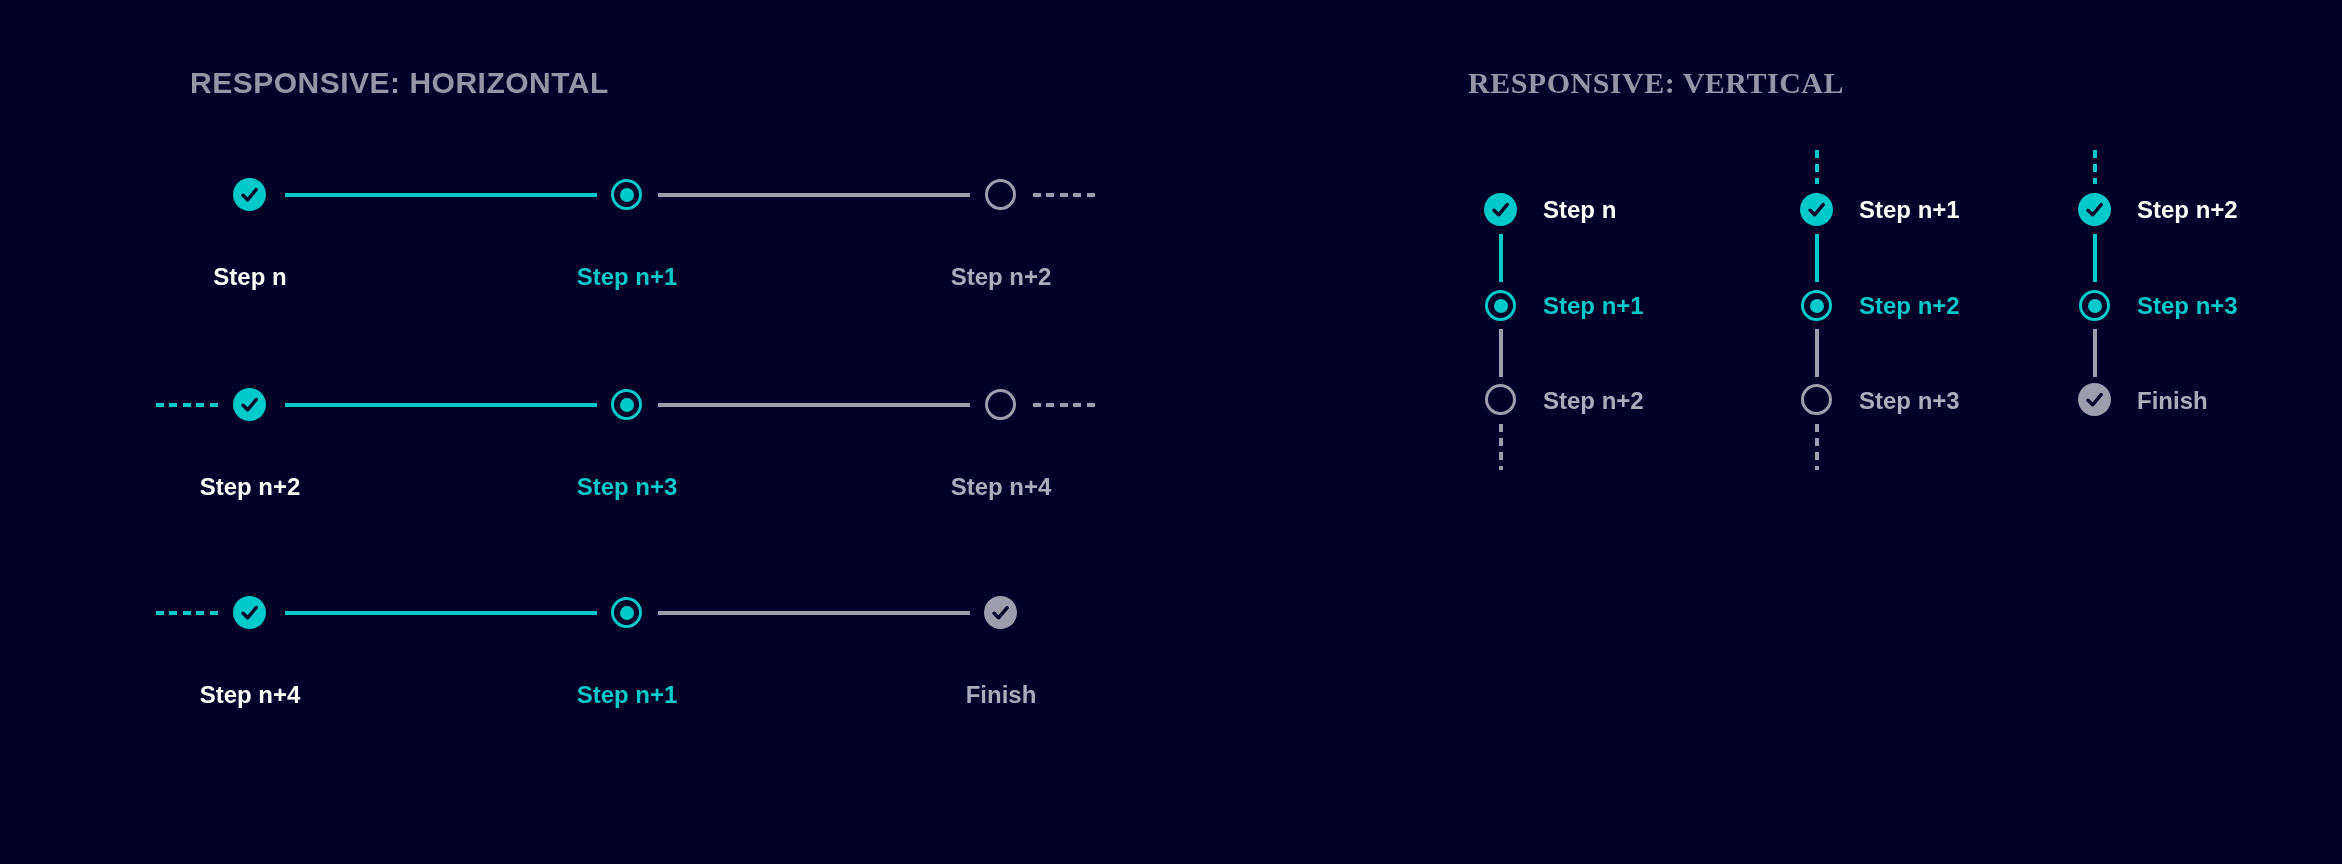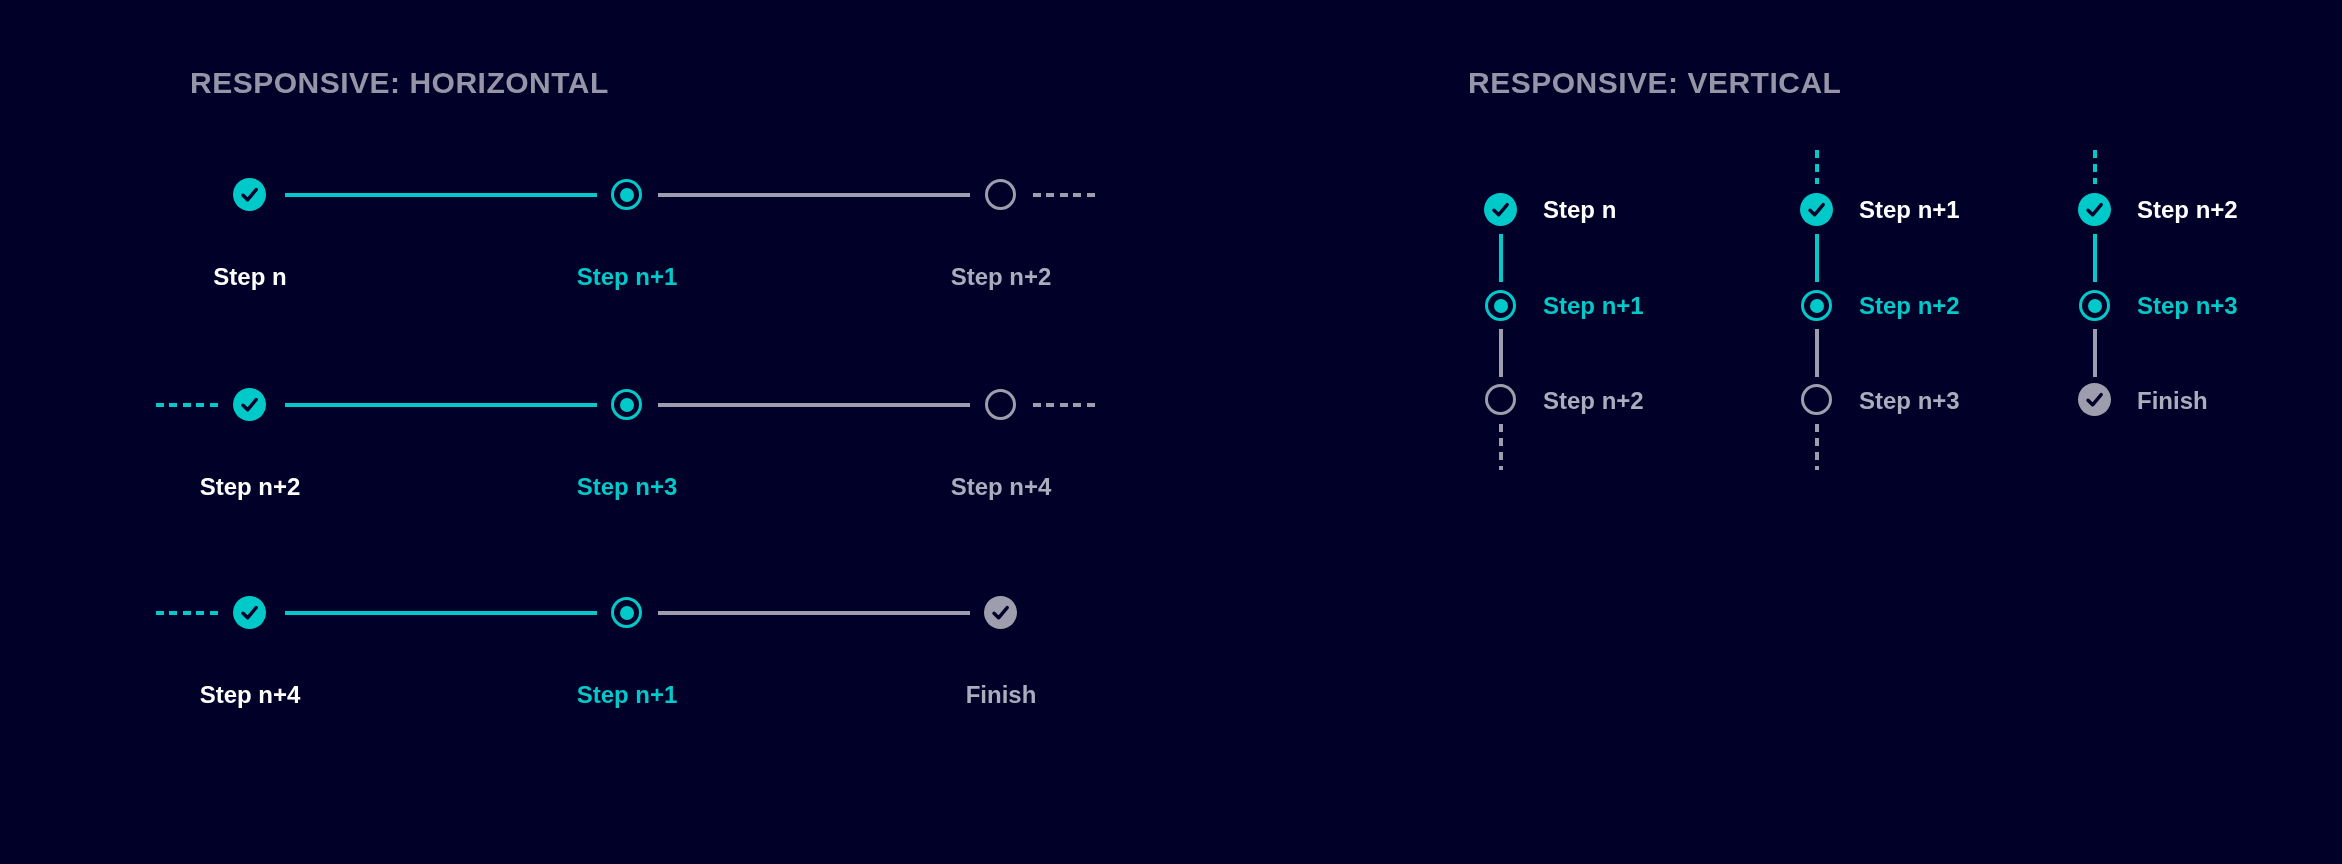--- a/index.html
+++ b/index.html
@@ -6,21 +6,21 @@
   .stage{
     position:relative;width:2342px;height:864px;overflow:hidden;
     background:var(--background,#000028);
     font-family:"Liberation Sans",sans-serif;
   }
   .section-title{
     position:absolute;margin:0;font-size:30px;font-weight:700;
     letter-spacing:.5px;color:var(--heading_text,#9595a7);white-space:nowrap;
   }
   .title-h{left:190px;top:66px;}
-  .title-v{left:1468px;top:66px;}
+  .title-v{left:1468px;top:66px;font-family:Liberation Serif, serif;}
 
   
   .node{position:absolute;box-sizing:border-box;border-radius:50%;}
   .node.done,.node.finish{width:33px;height:33px;}
   .node.done{background:var(--accent,#00c9c9);}
   .node.finish{background:var(--inactive,#9d9dad);}
   .node svg{display:block;width:33px;height:33px;}
   .node svg path{stroke:var(--background,#000028);}
   .node.current,.node.open{width:31px;height:31px;border:3.5px solid;}
   .node.current{border-color:var(--accent,#00c9c9);}

